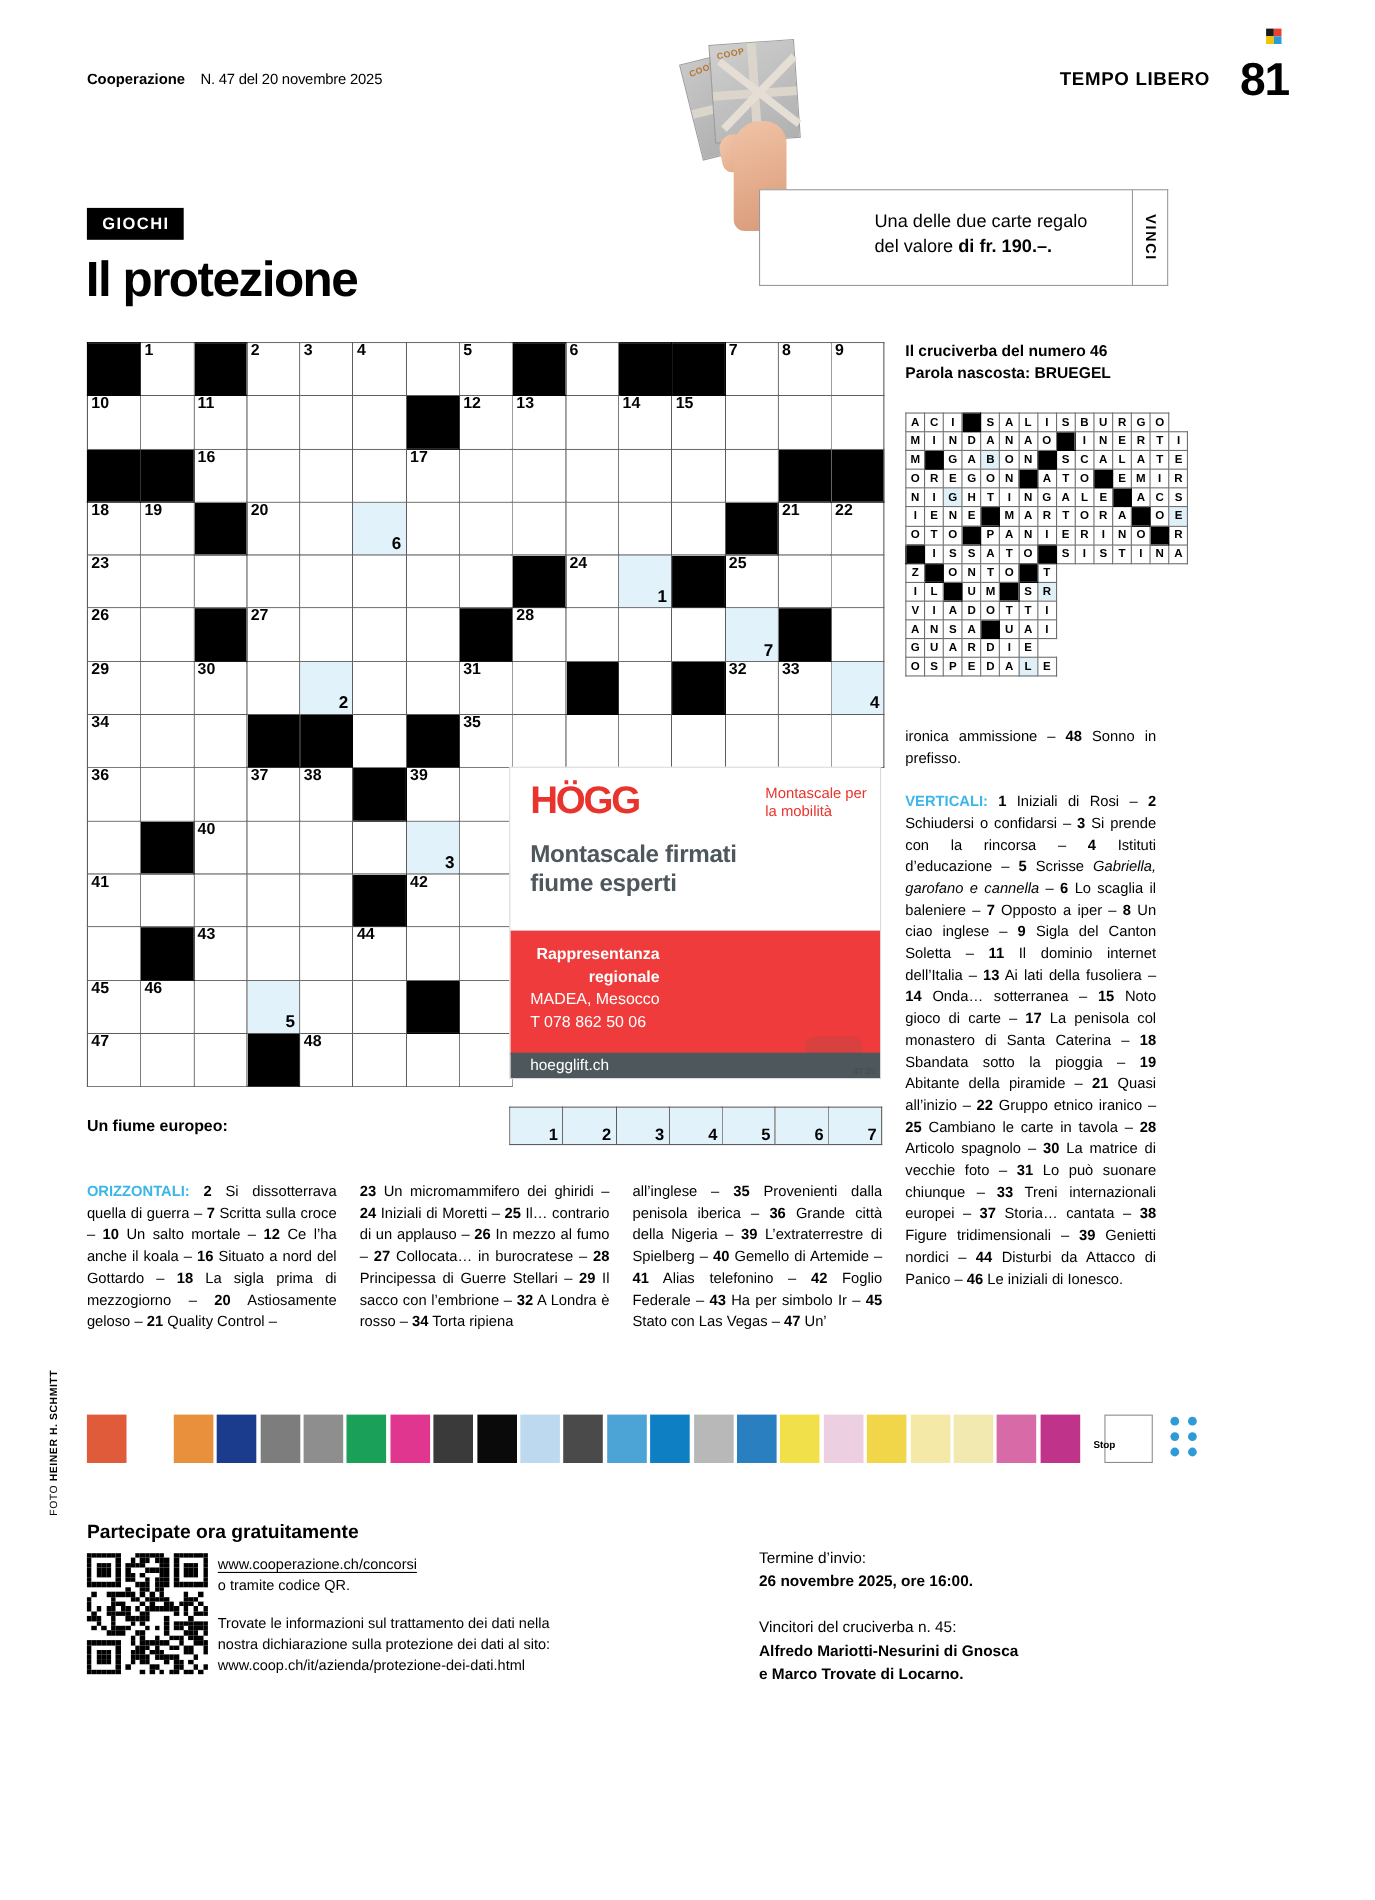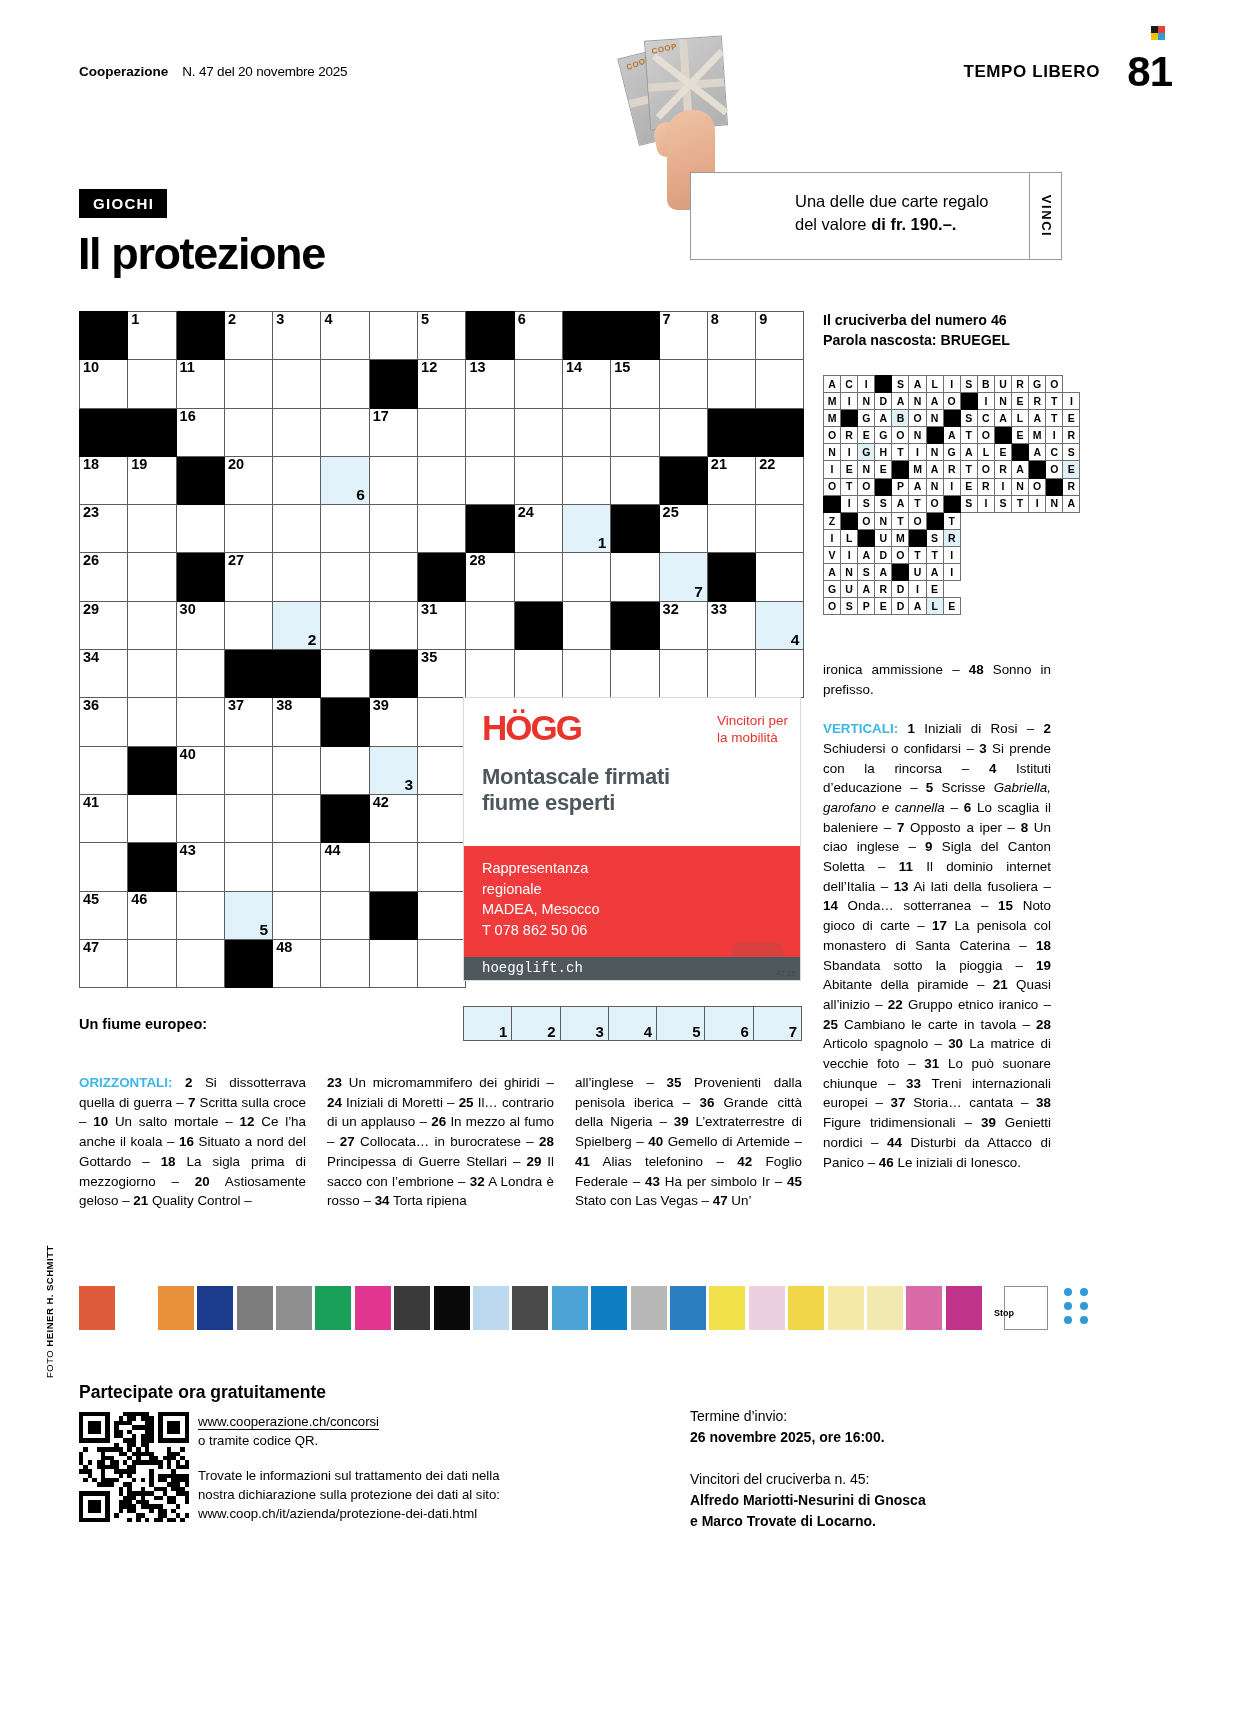--- a/index.html
+++ b/index.html
@@ -85,22 +85,22 @@
             background:#fff; border:1px solid #d9d9d9; overflow:hidden; }
   .ad-top { position:relative; height:92px; background:#fff; }
   .ad-logo { position:absolute; left:18px; top:10px; font-size:35px; font-weight:bold;
              color:#e8342c; letter-spacing:-2px; }
   .ad-sol { position:absolute; right:12px; top:14px; text-align:left; color:#e8342c;
             font-size:13.5px; line-height:1.28; }
   .ad-head { position:absolute; left:18px; top:66px; font-size:22px; font-weight:bold;
              color:#4d575c; line-height:1.16; letter-spacing:-.3px; }
   .ad-red { position:absolute; left:0; top:148px; width:100%; height:113px; background:#ef3b3b; }
   .ad-red .t { position:absolute; left:18px; top:12px; color:#fff; font-size:14.5px; line-height:1.42; }
-  .ad-red .t b { font-weight:normal; display:block; }
-  .ad-foot { position:absolute; left:0; bottom:0; width:100%; height:23px; background:#4d575c;font-family:Liberation Mono, monospace; }
+  .ad-red .t b { font-weight:bold; display:block;text-align:right; }
+  .ad-foot { position:absolute; left:0; bottom:0; width:100%; height:23px; background:#4d575c; }
   .ad-foot span { position:absolute; left:18px; top:3px; color:#fff; font-size:14px; }
   .ad-code { position:absolute; right:4px; bottom:2px; font-size:8px; color:#4a4a4a; z-index:5; }
   .chair { position:absolute; right:-6px; top:120px; width:150px; height:150px; }
   .chair .seat { position:absolute; right:20px; top:4px; width:62px; height:54px;
                  background:#d32f2f; border-radius:8px 8px 4px 4px; }
   .chair .back { position:absolute; right:22px; top:-24px; width:52px; height:40px;
                  background:#d94040; border-radius:10px 10px 2px 2px; }
   .chair .arm  { position:absolute; right:6px; top:14px; width:78px; height:11px;
                  background:#e8e8e8; border-radius:6px; transform:rotate(-6deg); }
   .chair .rail { position:absolute; right:2px; top:52px; width:130px; height:14px;
@@ -566,21 +566,21 @@
           <td style="visibility: hidden; border: none;"></td>
         </tr>
       </tbody>
     </table>
 </div>
 
 <div class="advert">
   <div class="ad-top">
     <div class="ad-logo">HÖGG</div>
     <div class="ad-sol">
-      <span>Vincitori per</span><br>
+      <span>Montascale per</span><br>
       <span>la mobilità</span>
     </div>
     <div class="ad-head">
       <span>Montascale firmati</span><br>
       <span>fiume esperti</span>
     </div>
   </div>
   <div class="ad-red">
     <div class="t">
       <b>Rappresentanza</b>

